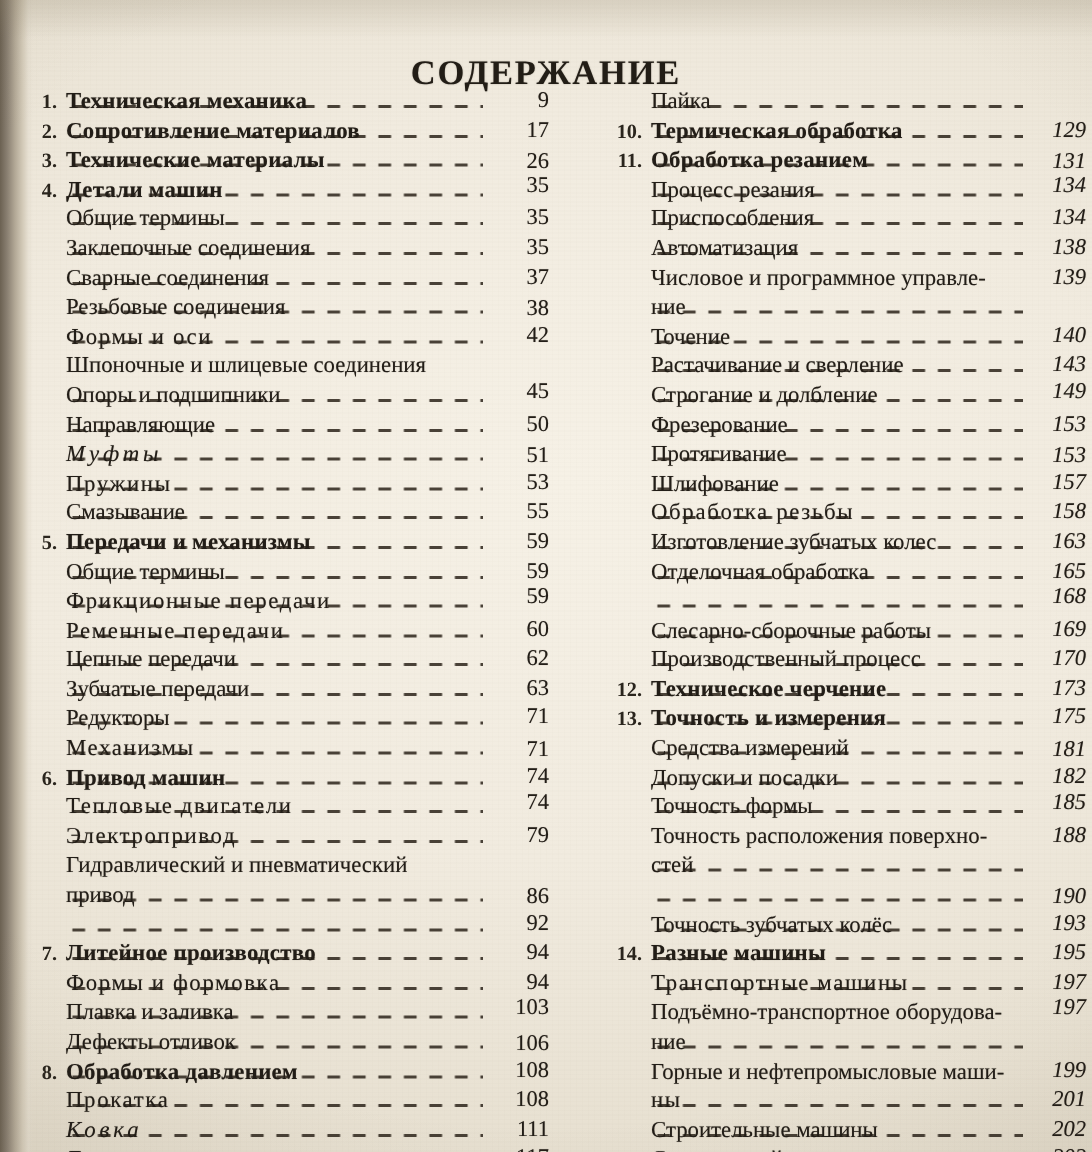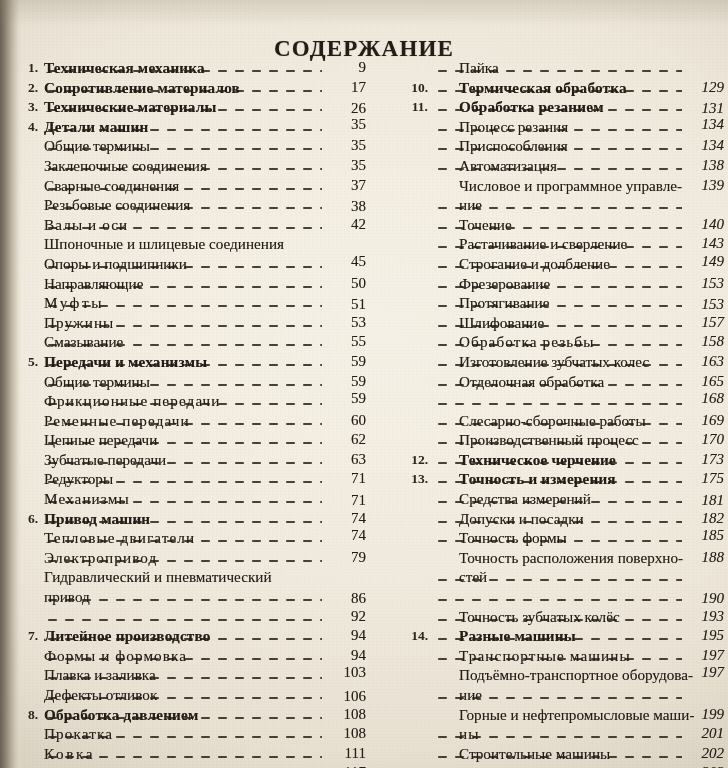--- a/index.html
+++ b/index.html
@@ -110,21 +110,21 @@
     padding-right: 5px;
     z-index: 2;
     text-shadow: 0 0 .6px rgba(35,28,18,.45);
   }
   .row.chapter > .label { font-weight: bold; letter-spacing: .2px; }
   .row.sub     > .label { left: 30px; font-weight: normal; }
   .row.cont    > .label { left: 30px; }
 
   
   .label.track1 { letter-spacing: 1.1px; }
-  .label.track2 { letter-spacing: 2.6px; }
+  .label.track2 { letter-spacing: 2.6px; font-style: italic; }
 
   
   .leader {
     position: absolute;
     top: 0;
     right: 44px;
     left: 30px;
     height: 19.6px;
     overflow: hidden;
     z-index: 1;
@@ -148,21 +148,21 @@
     width: 34px;
     text-align: right;
     font-size: 15px;
     color: #221d17;
     z-index: 2;
     text-shadow: 0 0 .6px rgba(35,28,18,.4);
   }
 
   
   #col-right .num { width: 26px; font-size: 13.5px; }
-  #col-right .label { left: 32px; margin-left: 25px; }
+  #col-right .label { left: 32px; }
   #col-right .leader { left: 32px; right: 42px; }
   #col-right .page { width: 34px; font-style: italic; }
 
   
   .drift-up   .page { transform: translateY(-2px); }
   .drift-down .page { transform: translateY(2px);  }
 </style>
 </head>
 <body>
 
@@ -217,21 +217,21 @@
       </div>
       <div class="row sub drift-down">
         <span class="num"></span>
         <span class="leader"></span>
         <span class="label">Резьбовые соединения</span>
         <span class="page">38</span>
       </div>
       <div class="row sub">
         <span class="num"></span>
         <span class="leader"></span>
-        <span class="label track1">Валы  и  оси</span>
+        <span class="label track1">Формы  и  оси</span>
         <span class="page">42</span>
       </div>
       <div class="row cont nodots">
         <span class="num"></span>
         <span class="label">Шпоночные и шлицевые соединения</span>
       </div>
       <div class="row sub drift-up">
         <span class="num"></span>
         <span class="leader"></span>
         <span class="label">Опоры и подшипники</span>

